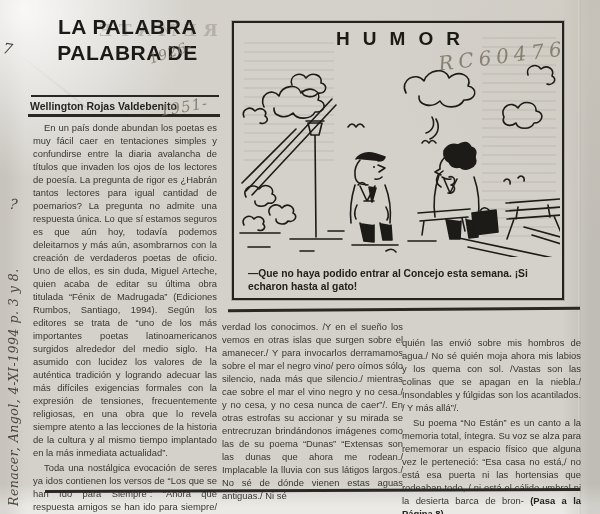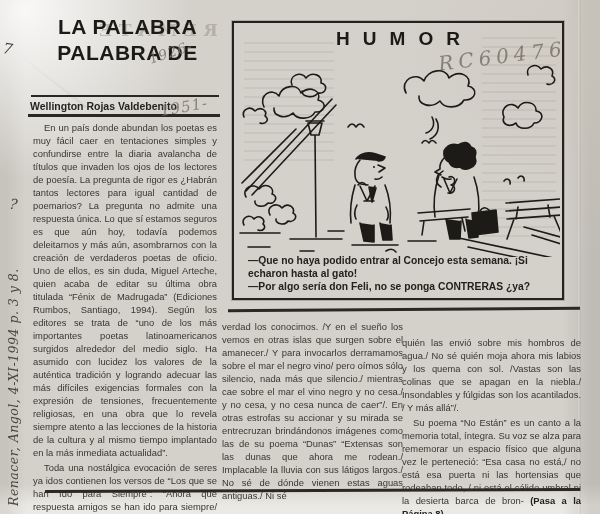--- a/index.html
+++ b/index.html
@@ -118,21 +118,20 @@
       <path d="M270,148 l54,-4 M270,156 l56,-4 M271,164 l54,-4 M278,164 l-7,20 M318,161 l8,19 M282,152 l-2,12 M312,150 l2,12"></path>
       <path d="M288,172 l44,12 M296,180 l36,11"></path>
 
       <path d="M182,158 l52,-4 M184,166 l48,-4 M188,166 l-2,14 M226,163 l3,13"></path>
 
       <path d="M4,178 h40 M54,184 h52 M116,190 h46 M172,186 h28 M92,176 h16 M150,196 q6,-4 10,1 M218,182 l104,22 M232,192 l84,18 M64,196 h14 M12,192 h22"></path>
     </svg>
 
     <div class="abs caption" style="left:14px;right:10px;bottom:5px;">
       <p>—Que no haya podido entrar al Concejo esta semana. ¡Si echaron hasta al gato!</p>
-      <p>—Por algo sería don Feli, no se ponga CONTRERAS ¿ya?</p>
     </div>
   </div>
 
   <div class="abs rule" style="left:228px;top:308px;width:352px;height:3px;transform:rotate(-0.4deg);"></div>
 
   <div class="abs bodycol" style="left:222px;top:320px;width:181px;">
     <p>verdad los conocimos. /Y en el sueño los vemos en otras islas que surgen sobre el amanecer./ Y para invocarlos derramamos sobre el mar el negro vino/ pero oímos sólo silencio, nada más que silencio./ mientras cae sobre el mar el vino negro y no cesa./ y no cesa, y no cesa nunca de caer”/. En otras estrofas su accionar y su mirada se entrecruzan brindándonos imágenes como las de su poema “Dunas” “Extensas son las dunas que ahora me rodean./ Implacable la lluvia con sus látigos largos./ No sé de dónde vienen estas aguas antiguas./ Ni sé</p>
   </div>
 
   <div class="abs bodycol" style="left:402px;top:336px;width:179px;">

